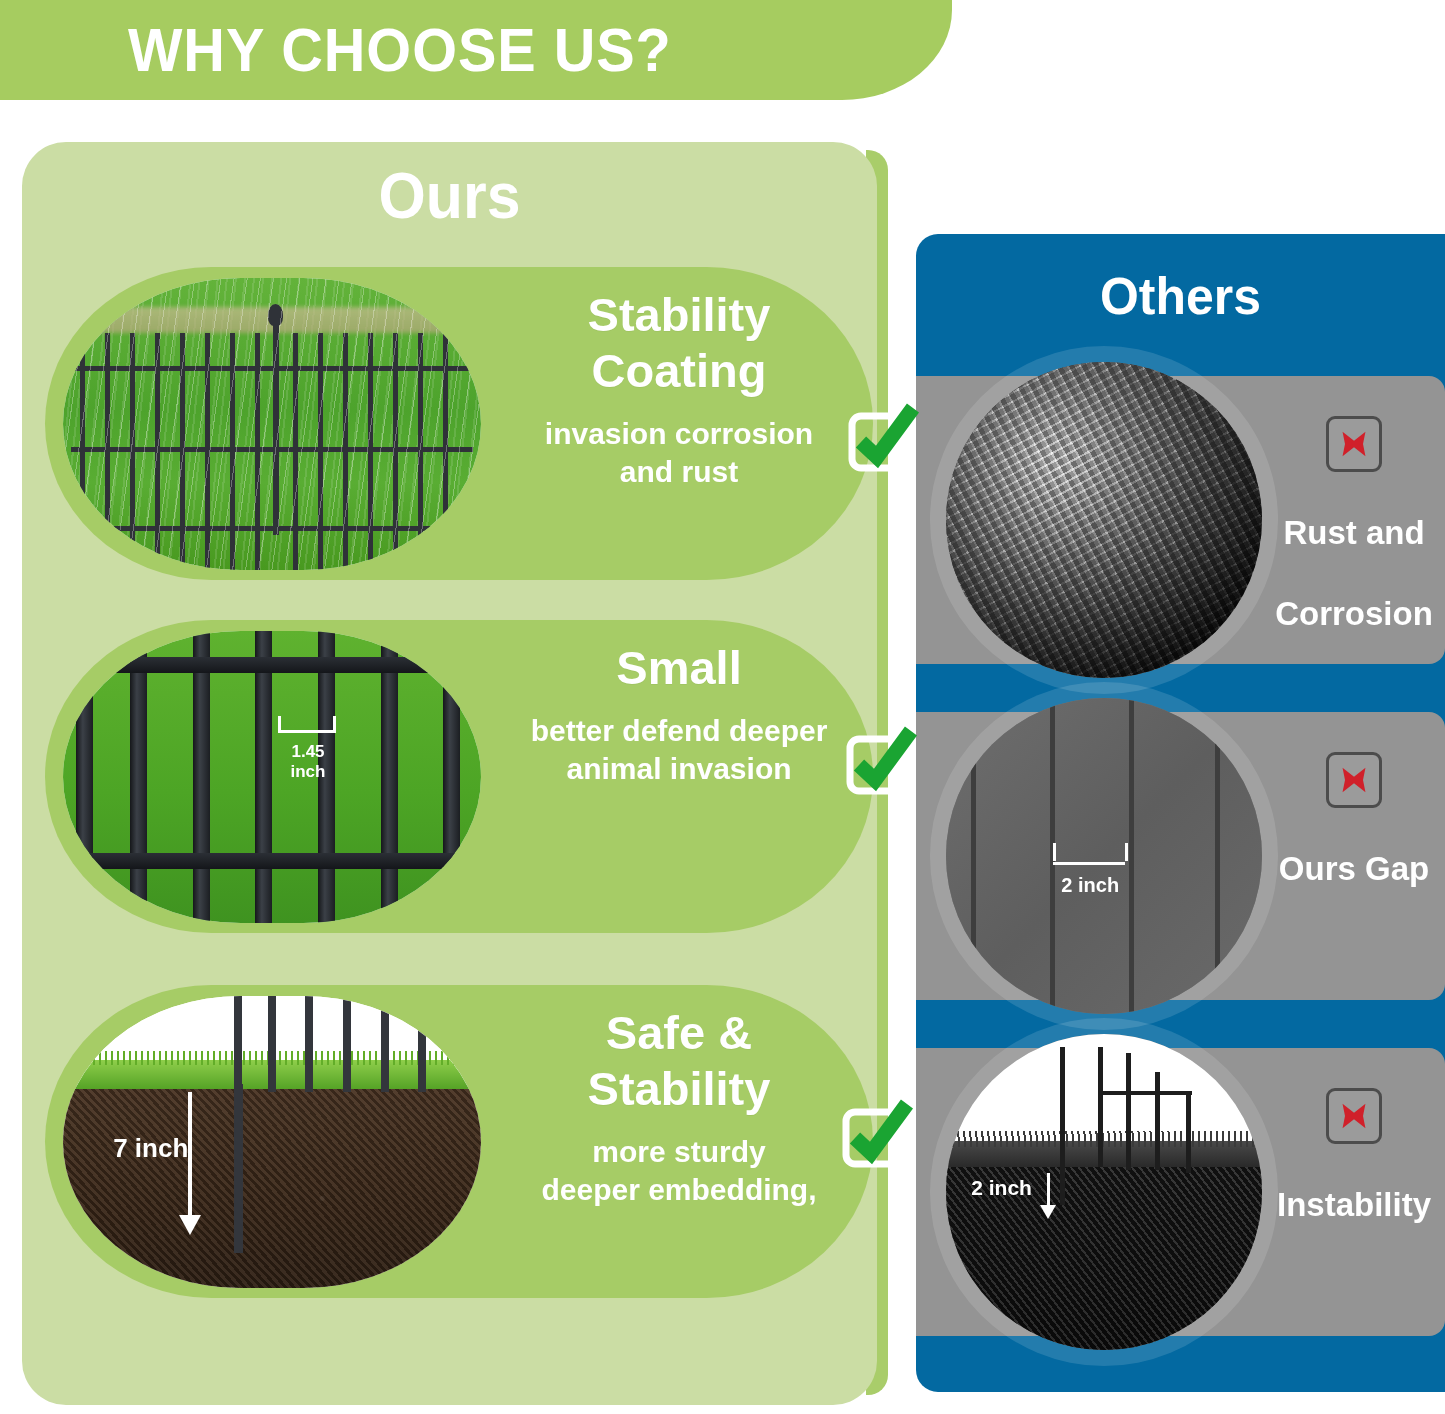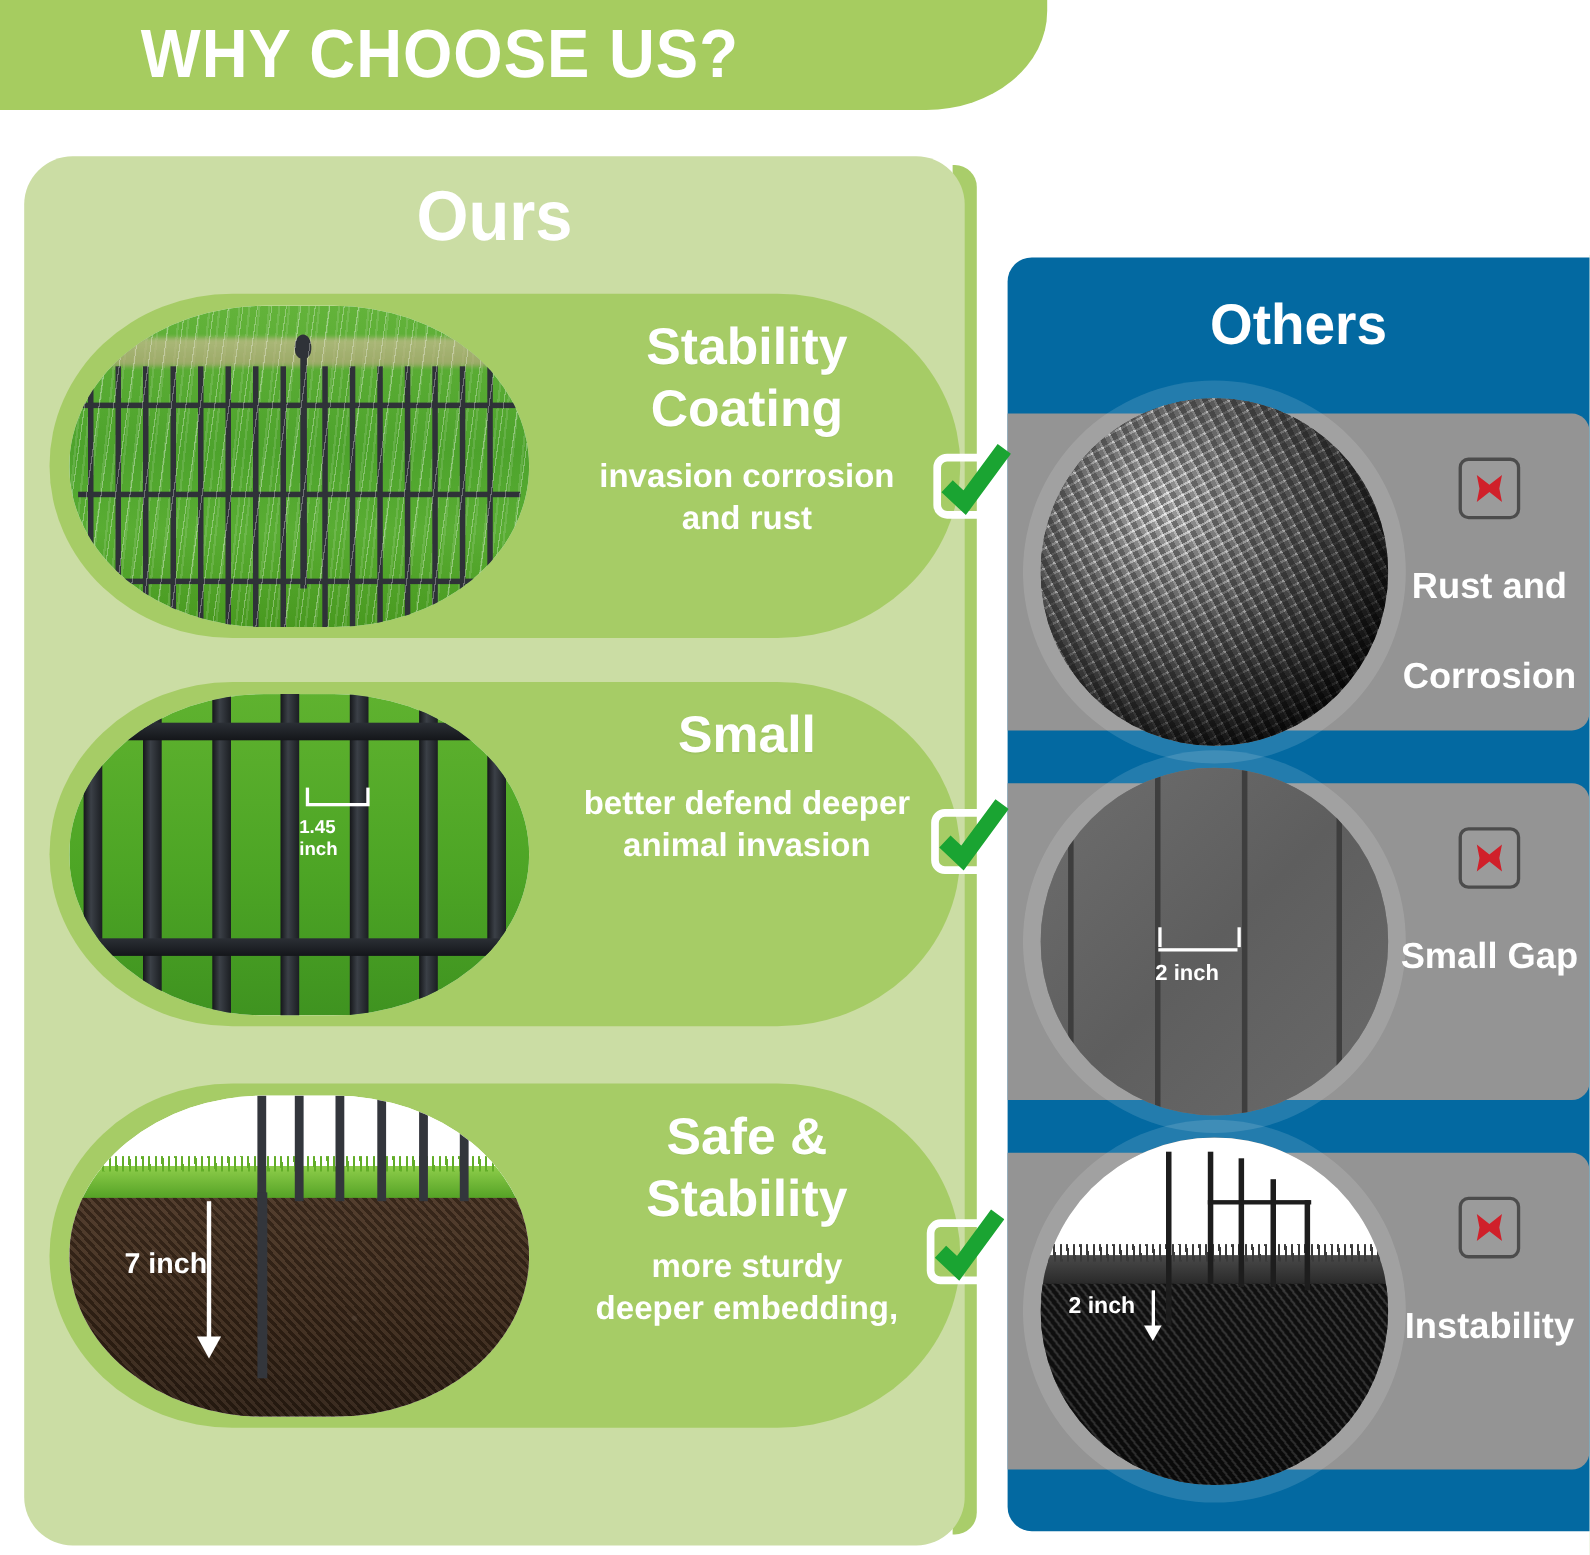--- a/index.html
+++ b/index.html
@@ -159,21 +159,21 @@
     background:linear-gradient(180deg,#5fb22f,#4da525 55%,#3f9320);
   }
   .bar-v{position:absolute;top:-4%;width:17px;height:108%;
     background:linear-gradient(90deg,#15171a,#3b4047 40%,#1b1e22);}
   .bar-h{position:absolute;left:0;width:100%;height:16px;
     background:linear-gradient(180deg,#2b2f35,#14161a);}
   .dim-line{position:absolute;background:#ffffff;}
   .dim-cap{position:absolute;width:3px;background:#ffffff;}
   .dim-label{
     position:absolute;color:#ffffff;font-size:17px;font-weight:bold;
-    line-height:20px;text-align:left;
+    line-height:20px;text-align:center;
   }
 
   
   .sky{position:absolute;left:0;top:0;width:100%;height:31%;background:#ffffff;}
   .turf{position:absolute;left:0;top:22%;width:100%;height:11%;
     background:linear-gradient(180deg,#8fce4b,#4f9e22);}
   .turf:after{
     content:"";position:absolute;left:0;top:-9px;width:100%;height:14px;
     background:repeating-linear-gradient(88deg,#62ad28 0 2px,transparent 2px 6px);
   }
@@ -403,21 +403,21 @@
         <div class="dim-label" style="left:33%;top:56%;width:80px;font-size:20px;">2 inch</div>
       </div>
     </div>
     <div class="others-text">
       <div class="x-badge">
         <svg viewBox="0 0 44 44" width="36" height="36">
           <path d="M8 7 L22 18 L36 7 L33 22 L36 37 L22 26 L8 37 L11 22 Z" fill="#d0202a"></path>
         </svg>
       </div>
       <div class="others-label">
-        <span class="lb-line">Small Gap</span>
+        <span class="lb-line">Ours Gap</span>
       </div>
     </div>
   </div>
 
   <div class="others-row" id="others-row-2">
     <div class="others-photo">
       <div class="ph">
         <div class="dark-sky"></div>
         <div class="dark-turf"></div>
         <div class="dark-soil"></div>

